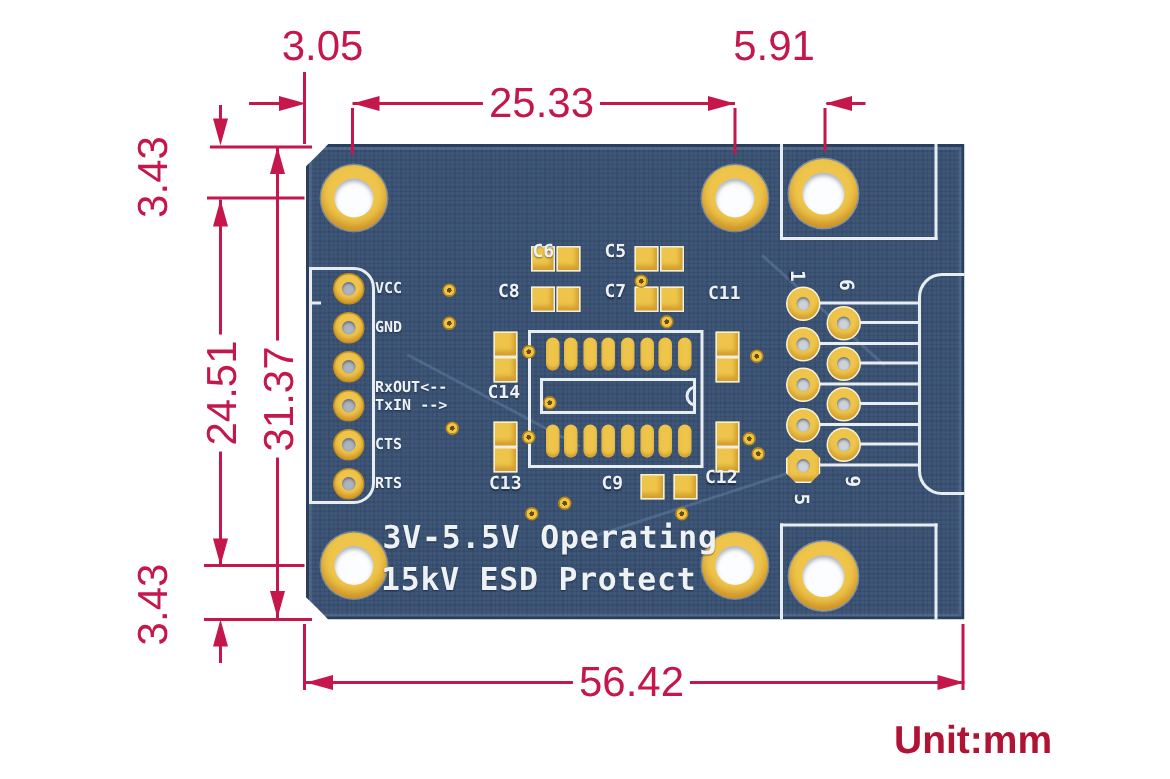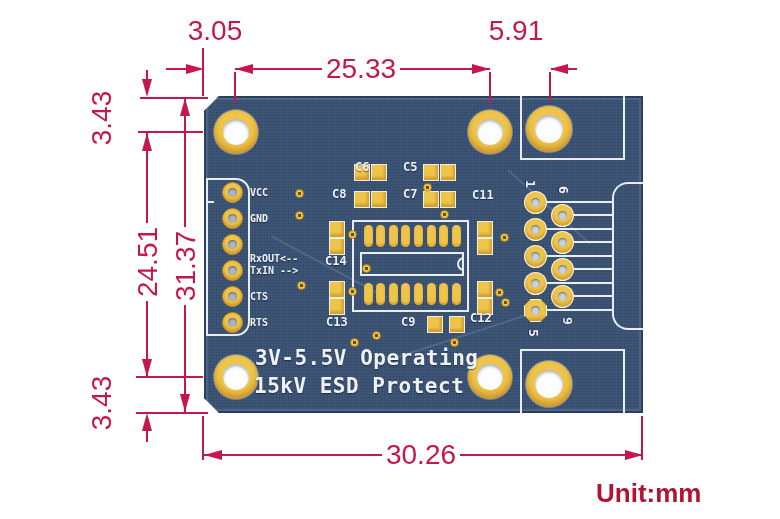--- a/index.html
+++ b/index.html
@@ -240,15 +240,15 @@
 <div class="al" style="left:204px;top:450px;"></div>
 <div class="ar" style="left:625px;top:450px;"></div>
 
 <div class="dlabel" style="left:215px;top:31px;">3.05</div>
 <div class="dlabel" style="left:516px;top:31px;">5.91</div>
 <div class="dlabel bgw" style="left:361px;top:69px;">25.33</div>
 <div class="dlabel rot" style="left:102px;top:118px;">3.43</div>
 <div class="dlabel rot bgw" style="left:148px;top:262px;">24.51</div>
 <div class="dlabel rot bgw" style="left:186px;top:266px;">31.37</div>
 <div class="dlabel rot" style="left:102px;top:403px;">3.43</div>
-<div class="dlabel bgw" style="left:421px;top:455px;">30.26</div>
+<div class="dlabel bgw" style="left:421px;top:455px;">56.42</div>
 
 <div class="unit">Unit:mm</div>
 
 </body></html>

